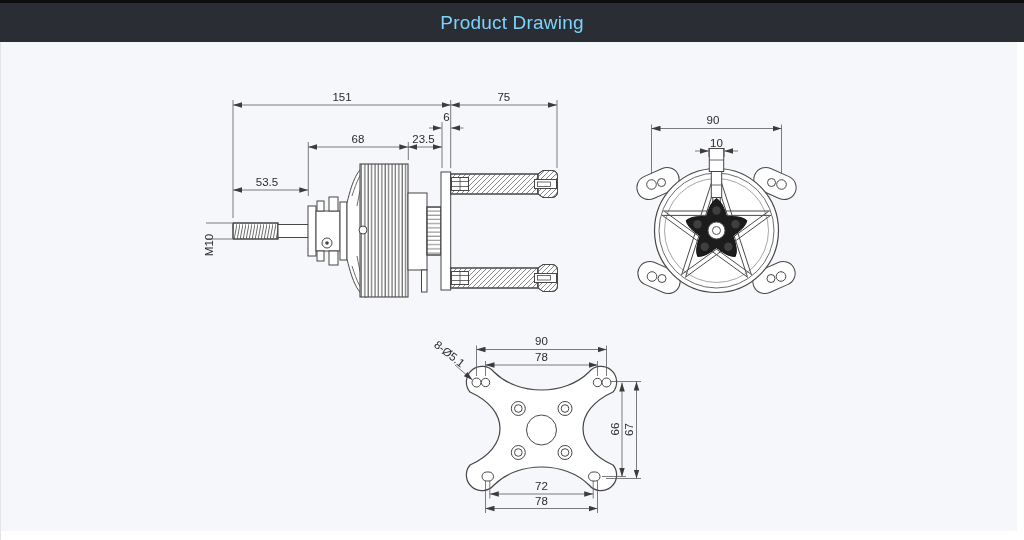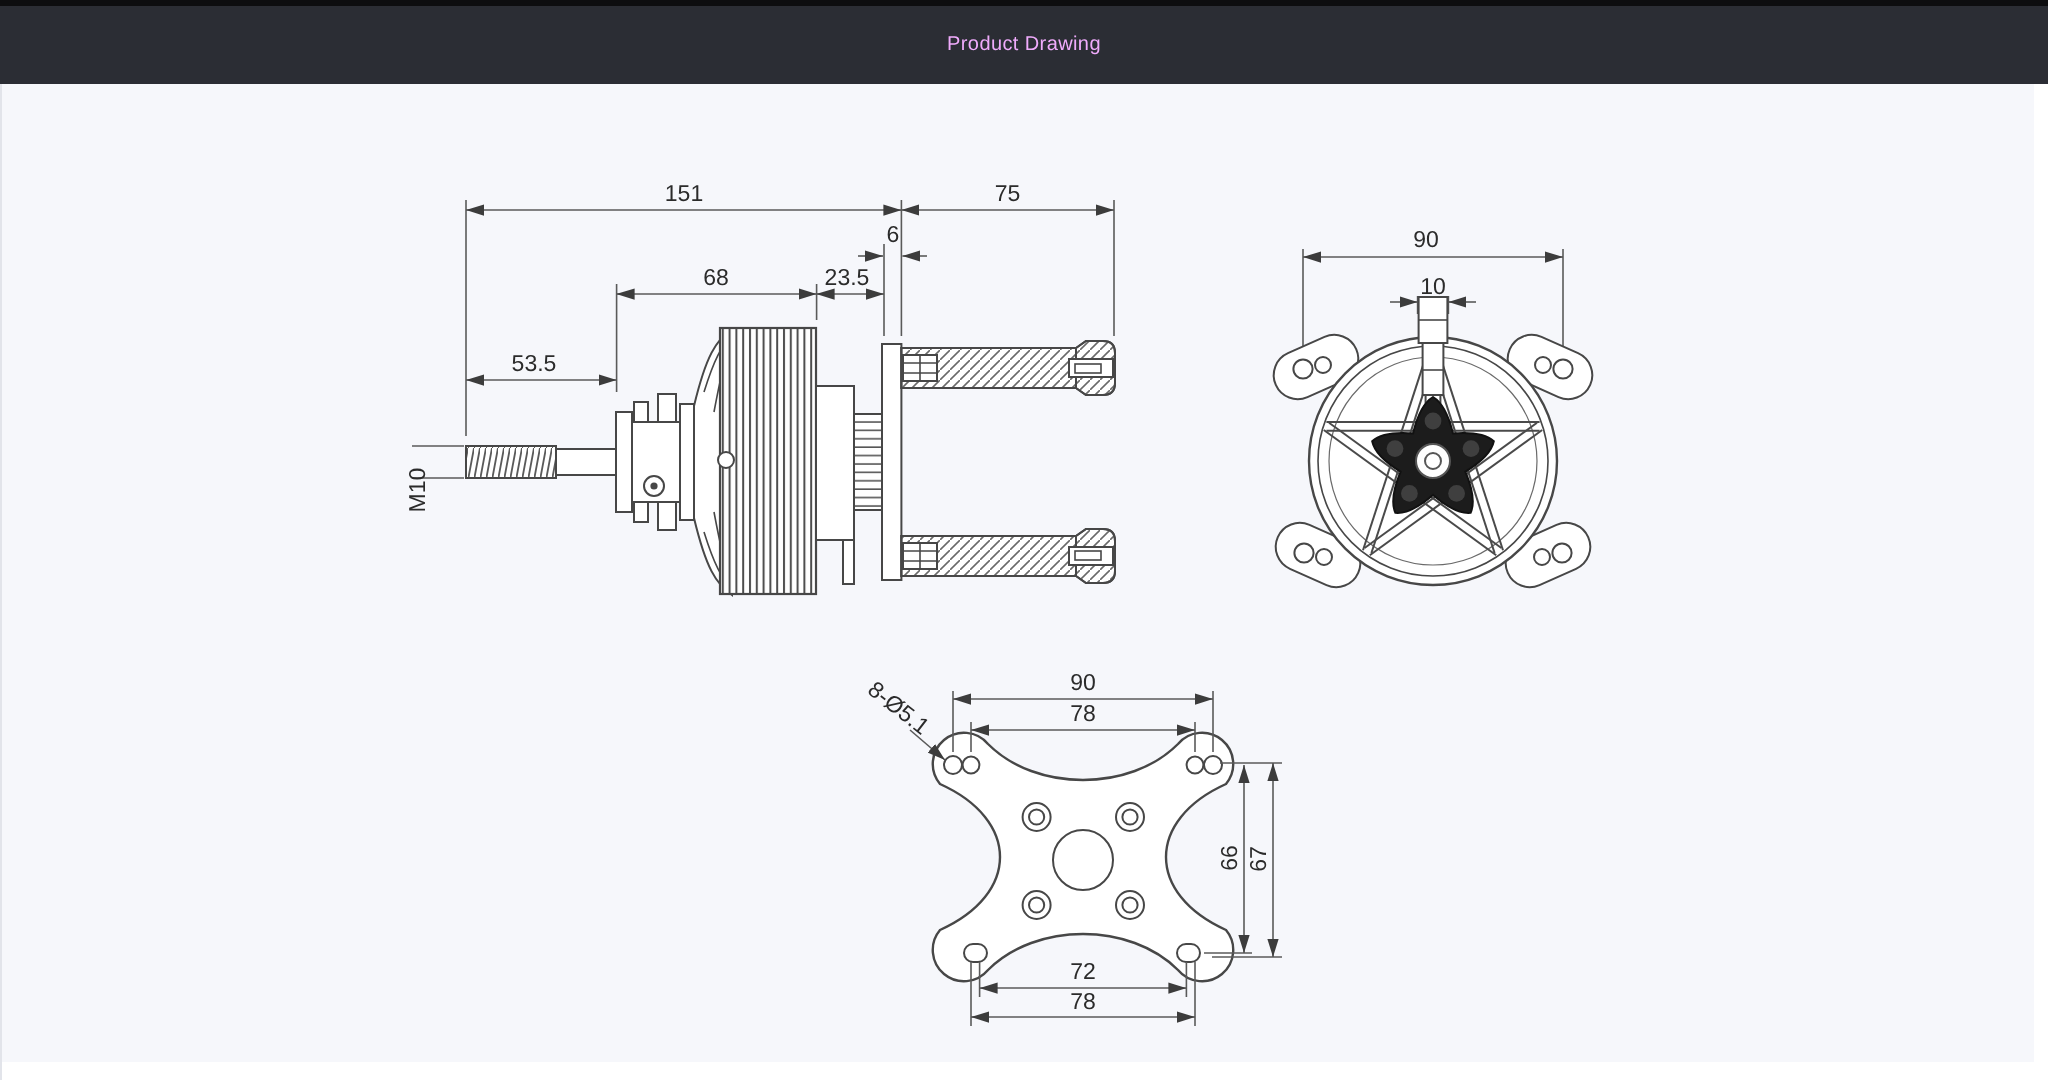--- a/index.html
+++ b/index.html
@@ -1,21 +1,21 @@
 <!DOCTYPE html>
 <html><head>
 <meta charset="utf-8">
 <style>
   html,body{margin:0;padding:0;background:#ffffff;}
   .page{position:relative;width:1024px;height:540px;background:#ffffff;overflow:hidden;
         font-family:"Liberation Sans",sans-serif;}
   .top-strip{position:absolute;left:0;top:0;width:1024px;height:3px;background:#0d0d0f;}
   .header-bar{position:absolute;left:0;top:3px;width:1024px;height:39px;background:#2b2d34;
               display:flex;align-items:center;justify-content:center;}
-  .header-title{color:#f0abfc;font-size:10px;font-weight:500;letter-spacing:.2px;text-align:center;}
+  .header-title{color:#7dd3fc;font-size:19px;font-weight:500;letter-spacing:.2px;text-align:center;}
   .content{position:absolute;left:1px;top:42px;width:1016px;height:489px;background:#f6f7fb;}
   .edge-line{position:absolute;left:0;top:42px;width:1px;height:498px;background:#e2e4ea;}
   svg{position:absolute;left:0;top:0;}
   .dim{font-family:"Liberation Sans",sans-serif;font-size:11.5px;font-weight:500;fill:#2b2b2b;}
   .thin{stroke:#5a5a5a;stroke-width:.8;fill:none;}
   .geo{stroke:#474747;stroke-width:1;fill:#ffffff;}
   .geoln{stroke:#474747;stroke-width:.8;fill:none;}
 </style>
 </head>
 <body>

